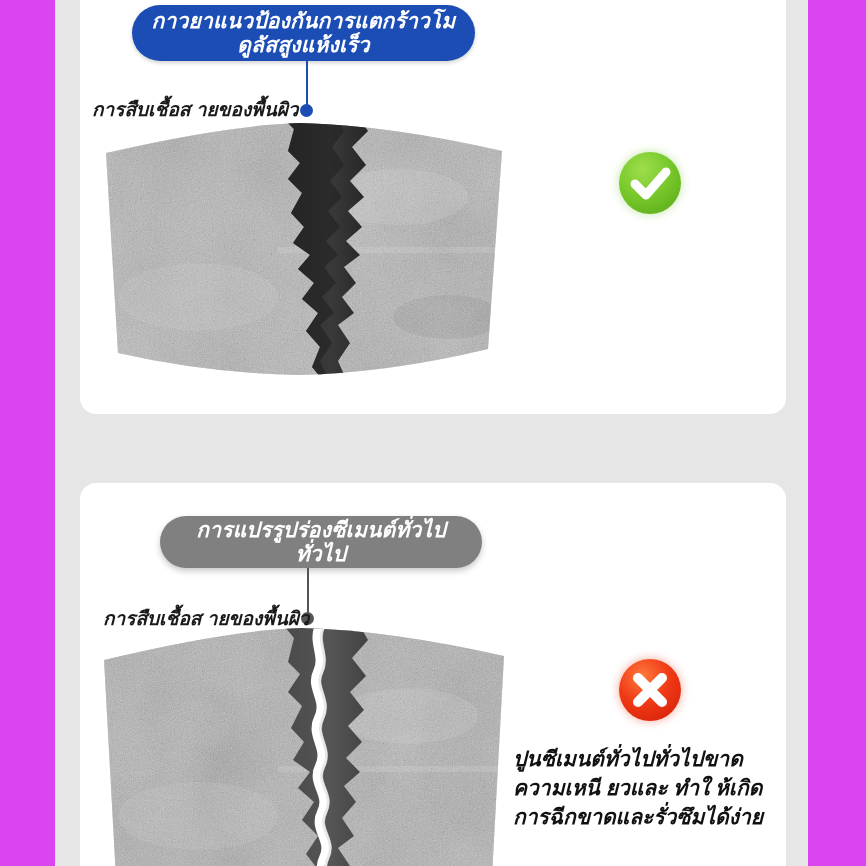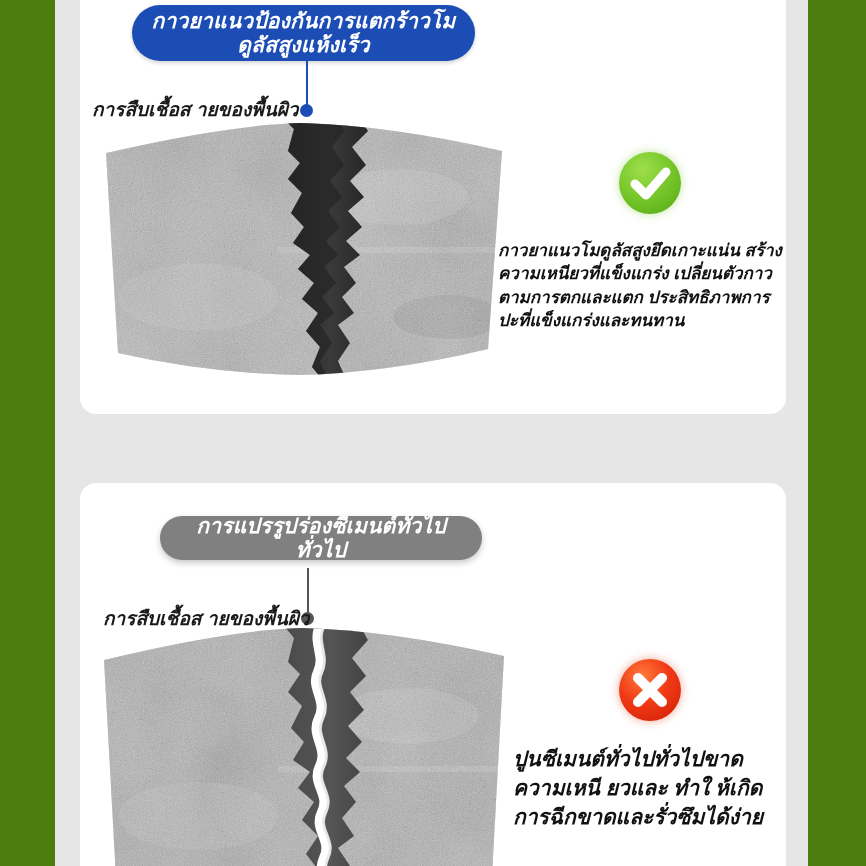--- a/index.html
+++ b/index.html
@@ -9,21 +9,21 @@
   }
   body {
     font-family: "Liberation Sans", sans-serif;
   }
 
   #page {
     position: relative;
     width: 866px;
     height: 866px;
     overflow: hidden;
-    background: #4d7c0f;
+    background: #d946ef;
   }
 
   
   .bg-band {
     position: absolute;
     left: 55px;
     top: 0;
     width: 753px;
     height: 866px;
     background: #e6e6e6;
@@ -63,21 +63,21 @@
     width: 343px;
     height: 56px;
     background: #1c4db5;
     font-size: 21px;
     box-shadow: 0 2px 4px rgba(0,0,0,.18);
   }
   .badge-grey {
     left: 80px;
     top: 33px;
     width: 322px;
-    height: 44px;
+    height: 52px;
     background: #808080;
     font-size: 21px;
     box-shadow: 0 3px 6px rgba(0,0,0,.22);
   }
 
   
   .connector {
     position: absolute;
     width: 2px;
   }
@@ -221,21 +221,20 @@
         </g>
       </svg>
     </div>
 
     <div class="status-icon icon-ok">
       <svg viewBox="0 0 62 62">
         <path d="M16 32 L27 43 L47 20" fill="none" stroke="#ffffff" stroke-width="9" stroke-linecap="round" stroke-linejoin="round"></path>
       </svg>
     </div>
 
-    <div class="desc desc-1">กาวยาแนวโมดูลัสสูงยึดเกาะแน่น สร้างความเหนียวที่แข็งแกร่ง เปลี่ยนตัวกาวตามการตกและแตก ประสิทธิภาพการปะที่แข็งแกร่งและทนทาน</div>
   </div>
 
   <div class="card" id="card-2">
 
     <div class="badge badge-grey">การแปรรูปร่องซีเมนต์ทั่วไปทั่วไป</div>
 
     <div class="connector conn-grey"></div>
     <div class="connector-dot dot-grey"></div>
 
     <div class="caption caption-2">การสืบเชื้อส ายของพื้นผิว</div>

